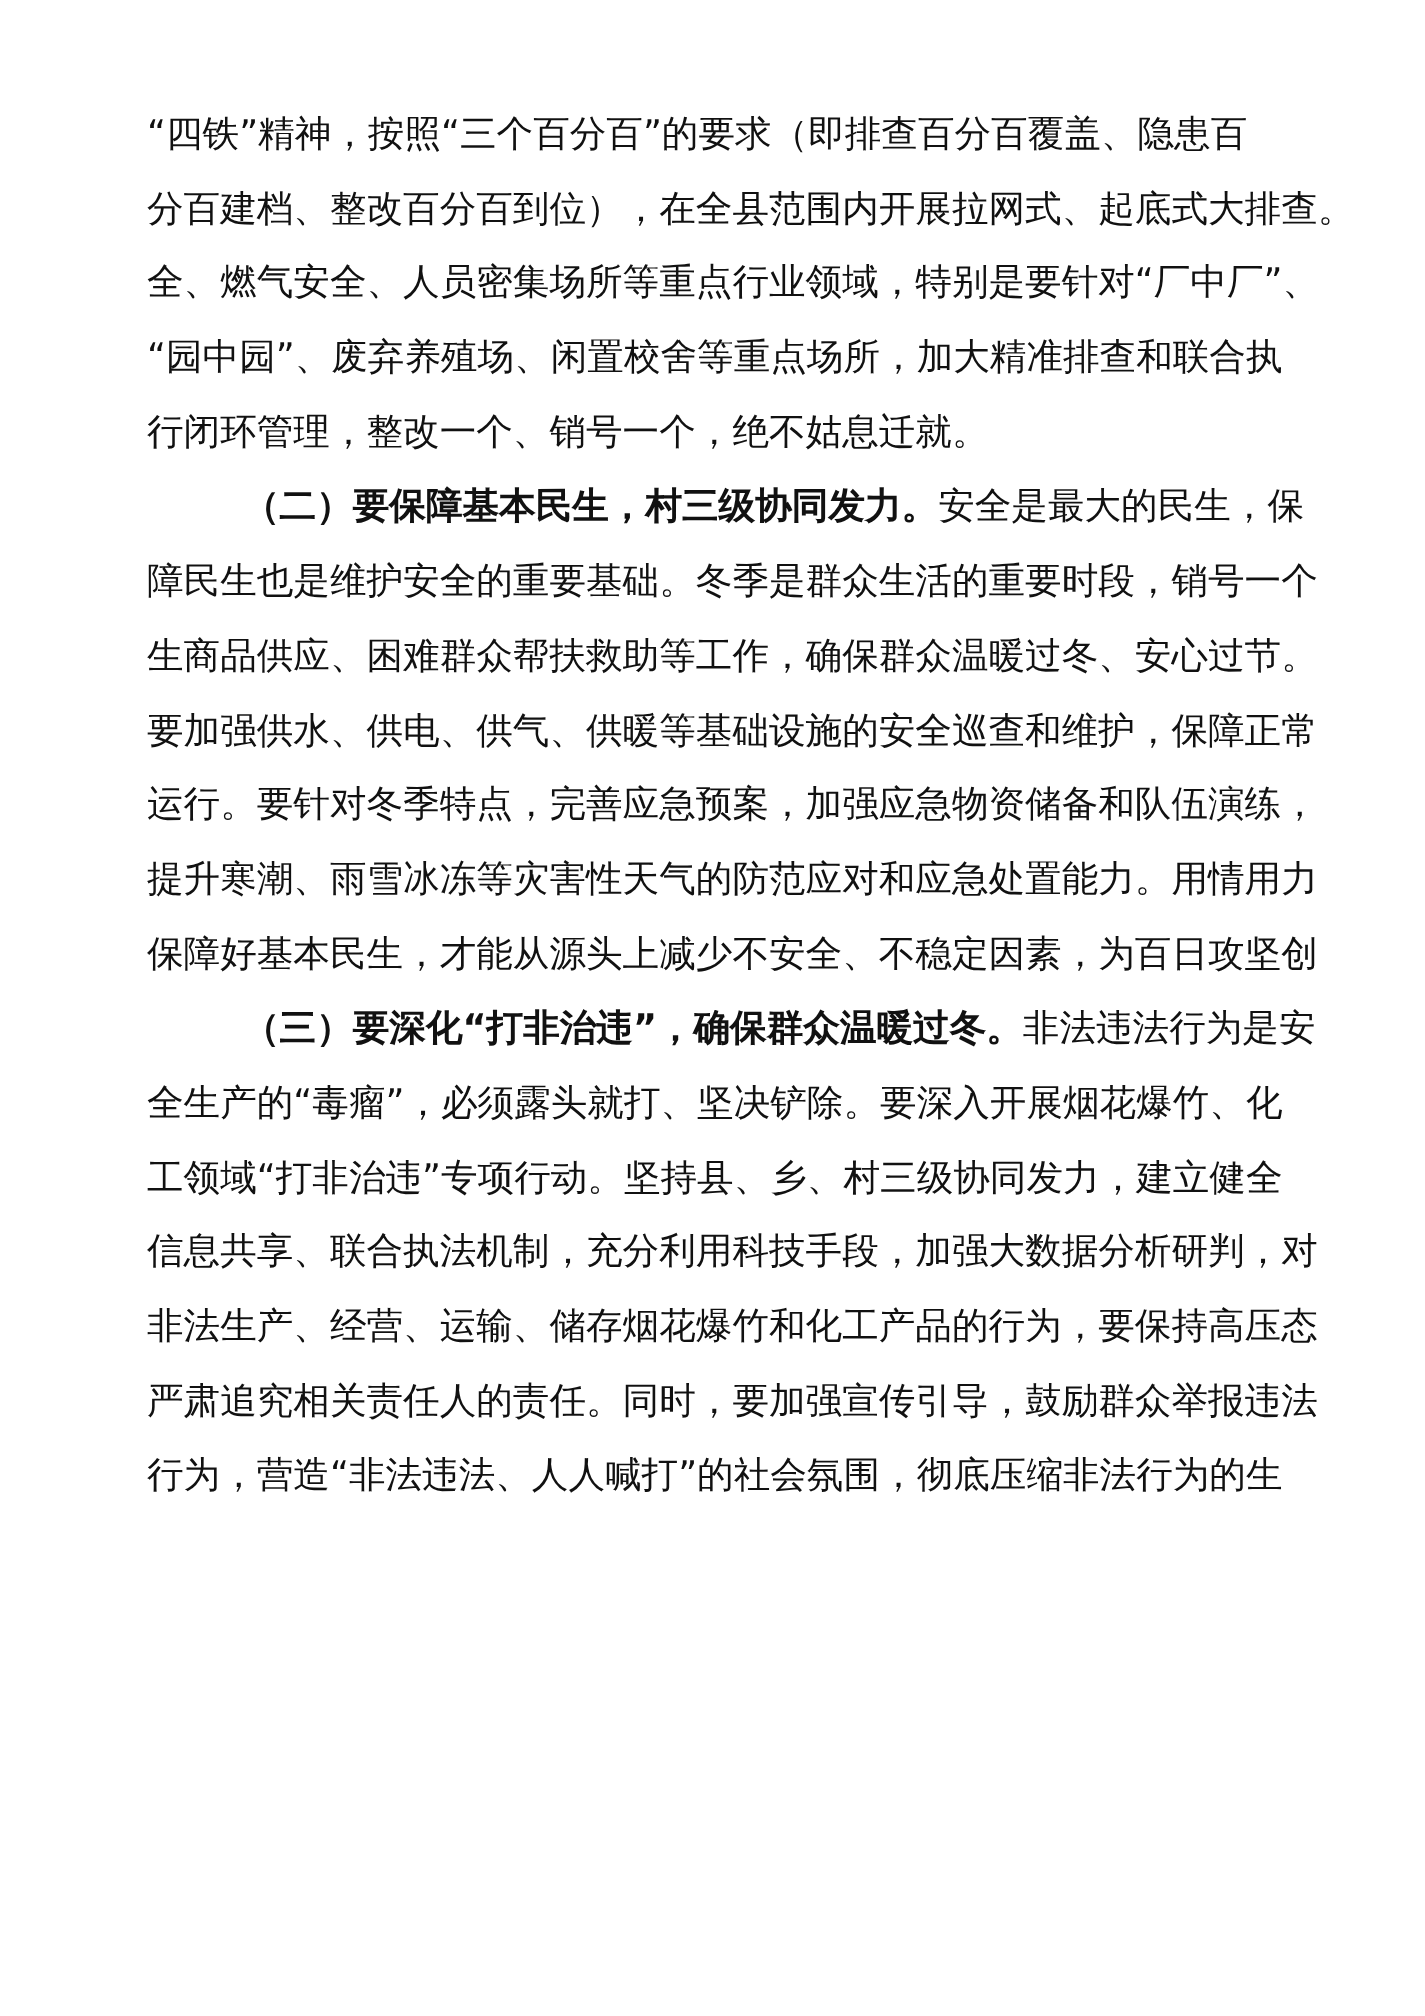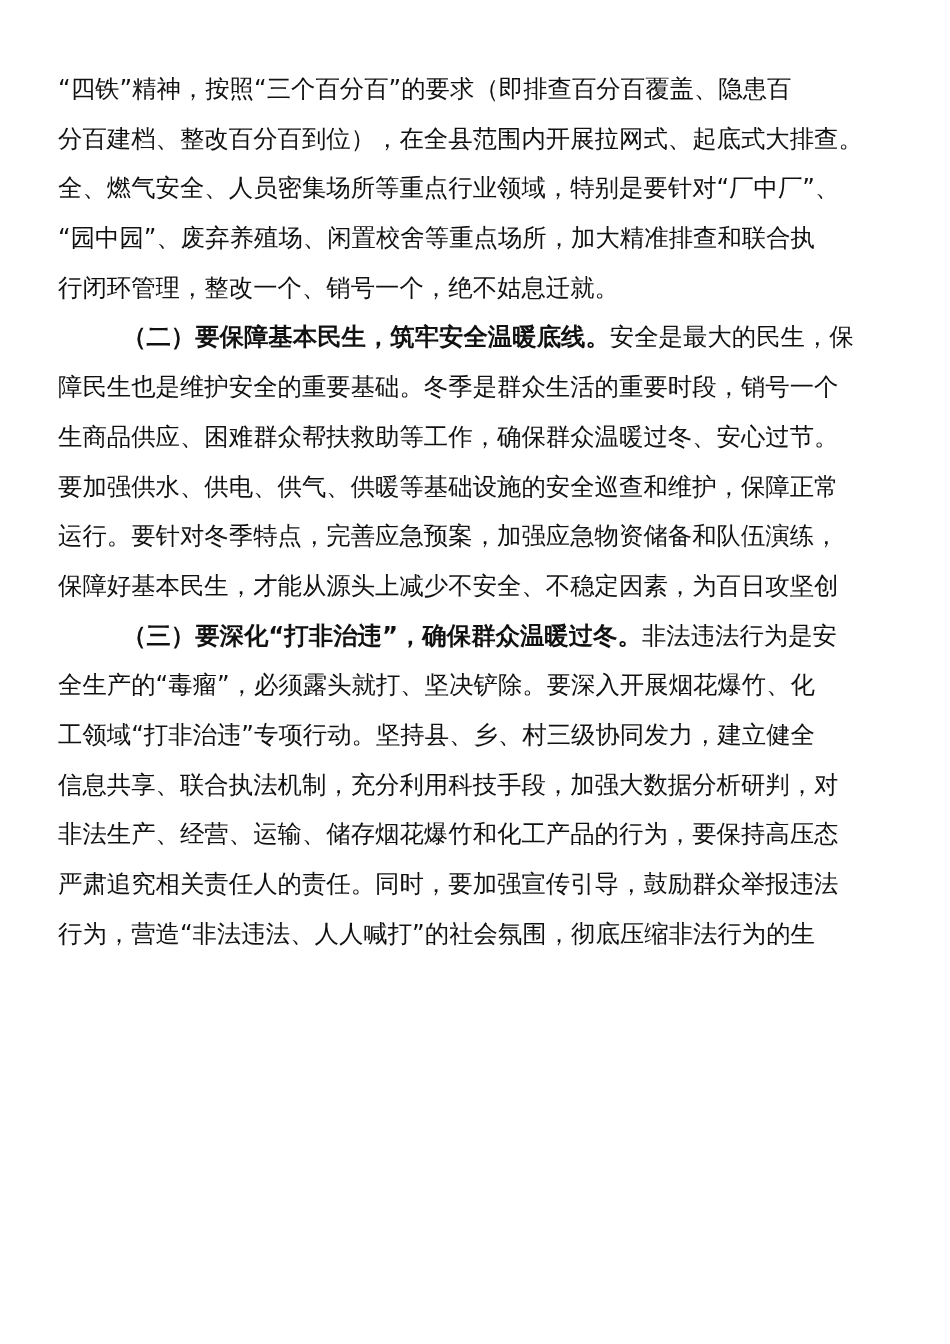--- a/index.html
+++ b/index.html
@@ -21,20 +21,21 @@
       top: 72px;
       width: 820px;
     }
     .line {
       height: 49.7px;
       line-height: 34px;
       font-size: 24.4px;
       white-space: nowrap;
       letter-spacing: 0px;
       overflow: visible;
+      margin-left: 40px;
     }
     .indent {
       padding-left: 64px;
     }
     .bold {
       font-weight: bold;
     }
     .para {
       margin: 0;
     }
@@ -47,26 +48,27 @@
   <div class="para">
     <div class="line">“四铁”精神，按照“三个百分百”的要求（即排查百分百覆盖、隐患百</div>
     <div class="line">分百建档、整改百分百到位），在全县范围内开展拉网式、起底式大排查。</div>
     <div class="line">全、燃气安全、人员密集场所等重点行业领域，特别是要针对“厂中厂”、</div>
     <div class="line">“园中园”、废弃养殖场、闲置校舍等重点场所，加大精准排查和联合执</div>
     <div class="line">行闭环管理，整改一个、销号一个，绝不姑息迁就。</div>
   </div>
 
   <div class="para">
     <div class="line indent">
-      <span class="bold">（二）要保障基本民生，筑牢安全温暖底线。</span><span>安全是最大的民生，保</span>
+      <span class="bold">（二）要保障基本民生，村三级协同发力。</span><span>安全是最大的民生，保</span>
     </div>
     <div class="line">障民生也是维护安全的重要基础。冬季是群众生活的重要时段，销号一个</div>
     <div class="line">生商品供应、困难群众帮扶救助等工作，确保群众温暖过冬、安心过节。</div>
     <div class="line">要加强供水、供电、供气、供暖等基础设施的安全巡查和维护，保障正常</div>
     <div class="line">运行。要针对冬季特点，完善应急预案，加强应急物资储备和队伍演练，</div>
+    <div class="line">提升寒潮、雨雪冰冻等灾害性天气的防范应对和应急处置能力。用情用力</div>
     <div class="line">保障好基本民生，才能从源头上减少不安全、不稳定因素，为百日攻坚创</div>
   </div>
 
   <div class="para">
     <div class="line indent">
       <span class="bold">（三）要深化“打非治违”，确保群众温暖过冬。</span><span>非法违法行为是安</span>
     </div>
     <div class="line">全生产的“毒瘤”，必须露头就打、坚决铲除。要深入开展烟花爆竹、化</div>
     <div class="line">工领域“打非治违”专项行动。坚持县、乡、村三级协同发力，建立健全</div>
     <div class="line">信息共享、联合执法机制，充分利用科技手段，加强大数据分析研判，对</div>

